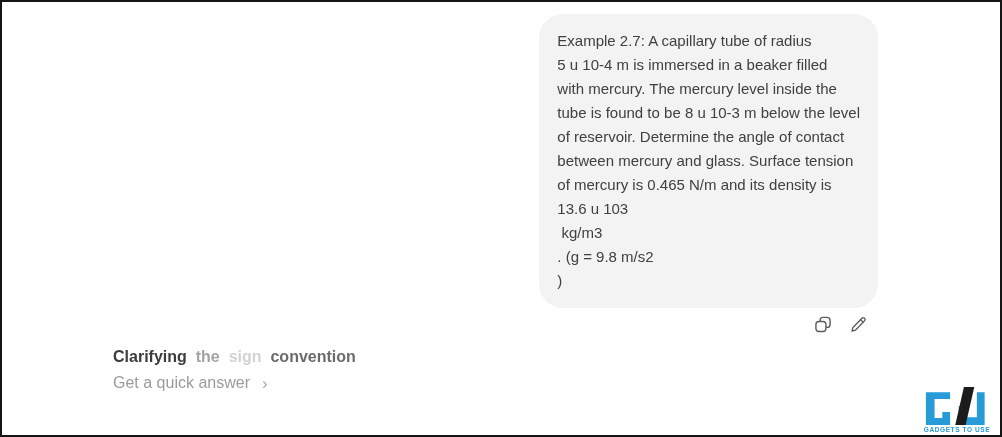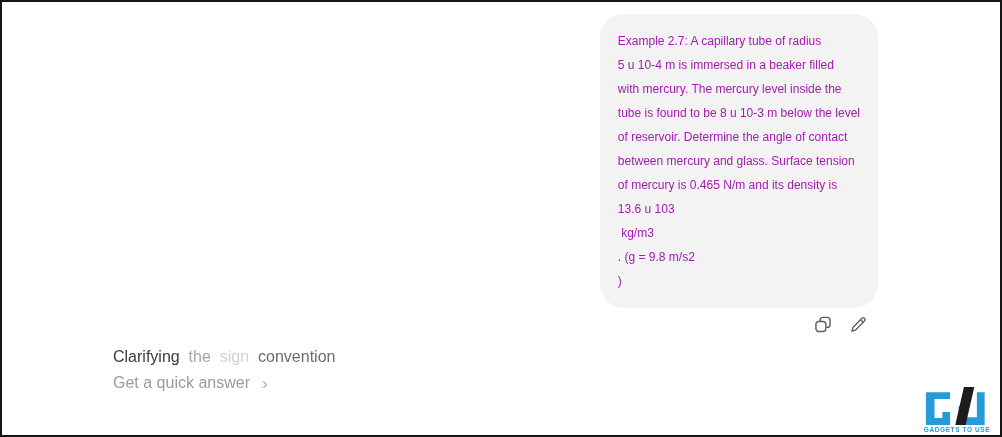--- a/index.html
+++ b/index.html
@@ -19,23 +19,23 @@
   .bubble {
     position: absolute;
     top: 12px;
     right: 122px;
     background: #f3f3f3;
     border-radius: 24px;
     padding: 15px 18px;
     max-width: 420px;
   }
   .bubble-text {
-    font-size: 12px;
+    font-size: 15px;
     line-height: 24px;
-    color: #a21caf;
+    color: #404040;
     white-space: pre;
   }
 
   
   .actions {
     position: absolute;
     top: 312px;
     right: 132px;
     display: flex;
     gap: 15px;
@@ -55,21 +55,21 @@
   .icon-btn svg { display: block; }
 
   
   .status {
     position: absolute;
     left: 111px;
     top: 344px;
     font-size: 16px;
   }
   .thinking-line {
-    font-weight: 400;
+    font-weight: 700;
     line-height: 22px;
   }
   .thinking-line span { margin-right: 0.28em; }
   .thinking-line span:last-child { margin-right: 0; }
   .tw0 { color: #3c3c3c; }
   .tw1 { color: #a3a3a3; }
   .tw2 { color: #d2d2d2; }
   .tw3 { color: #6b6b6b; }
   .quick-answer {
     margin-top: 3px;

